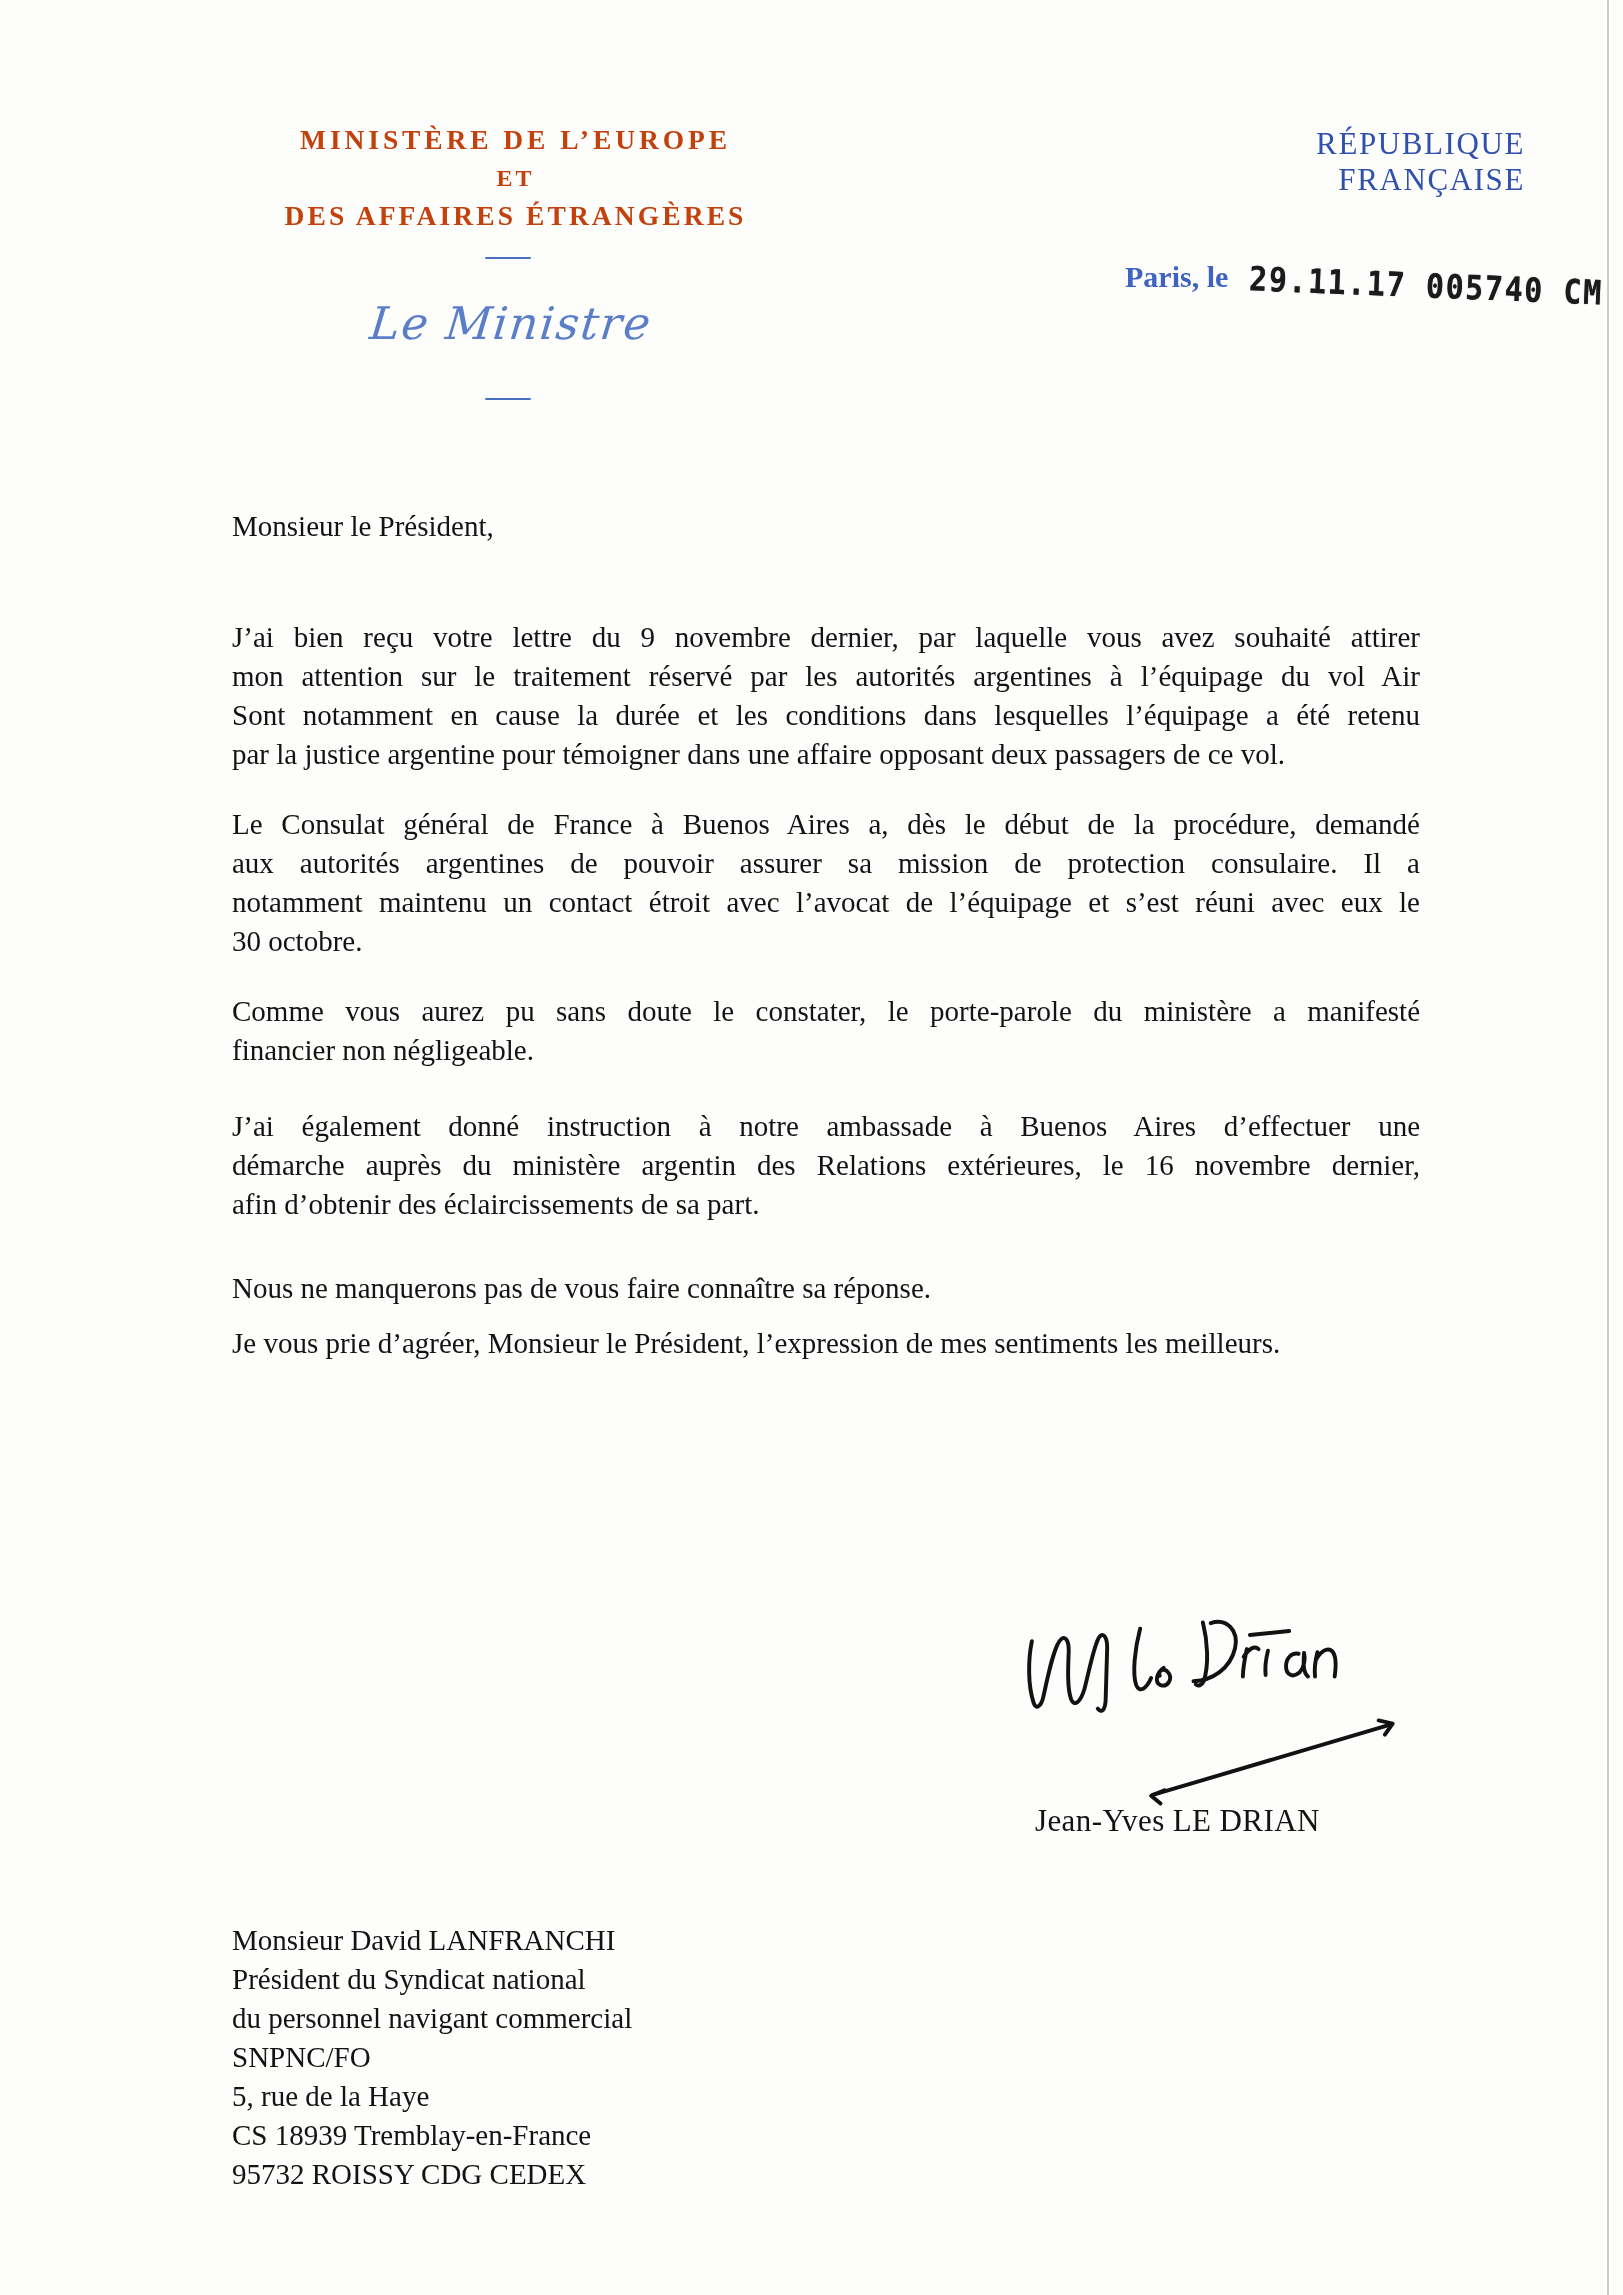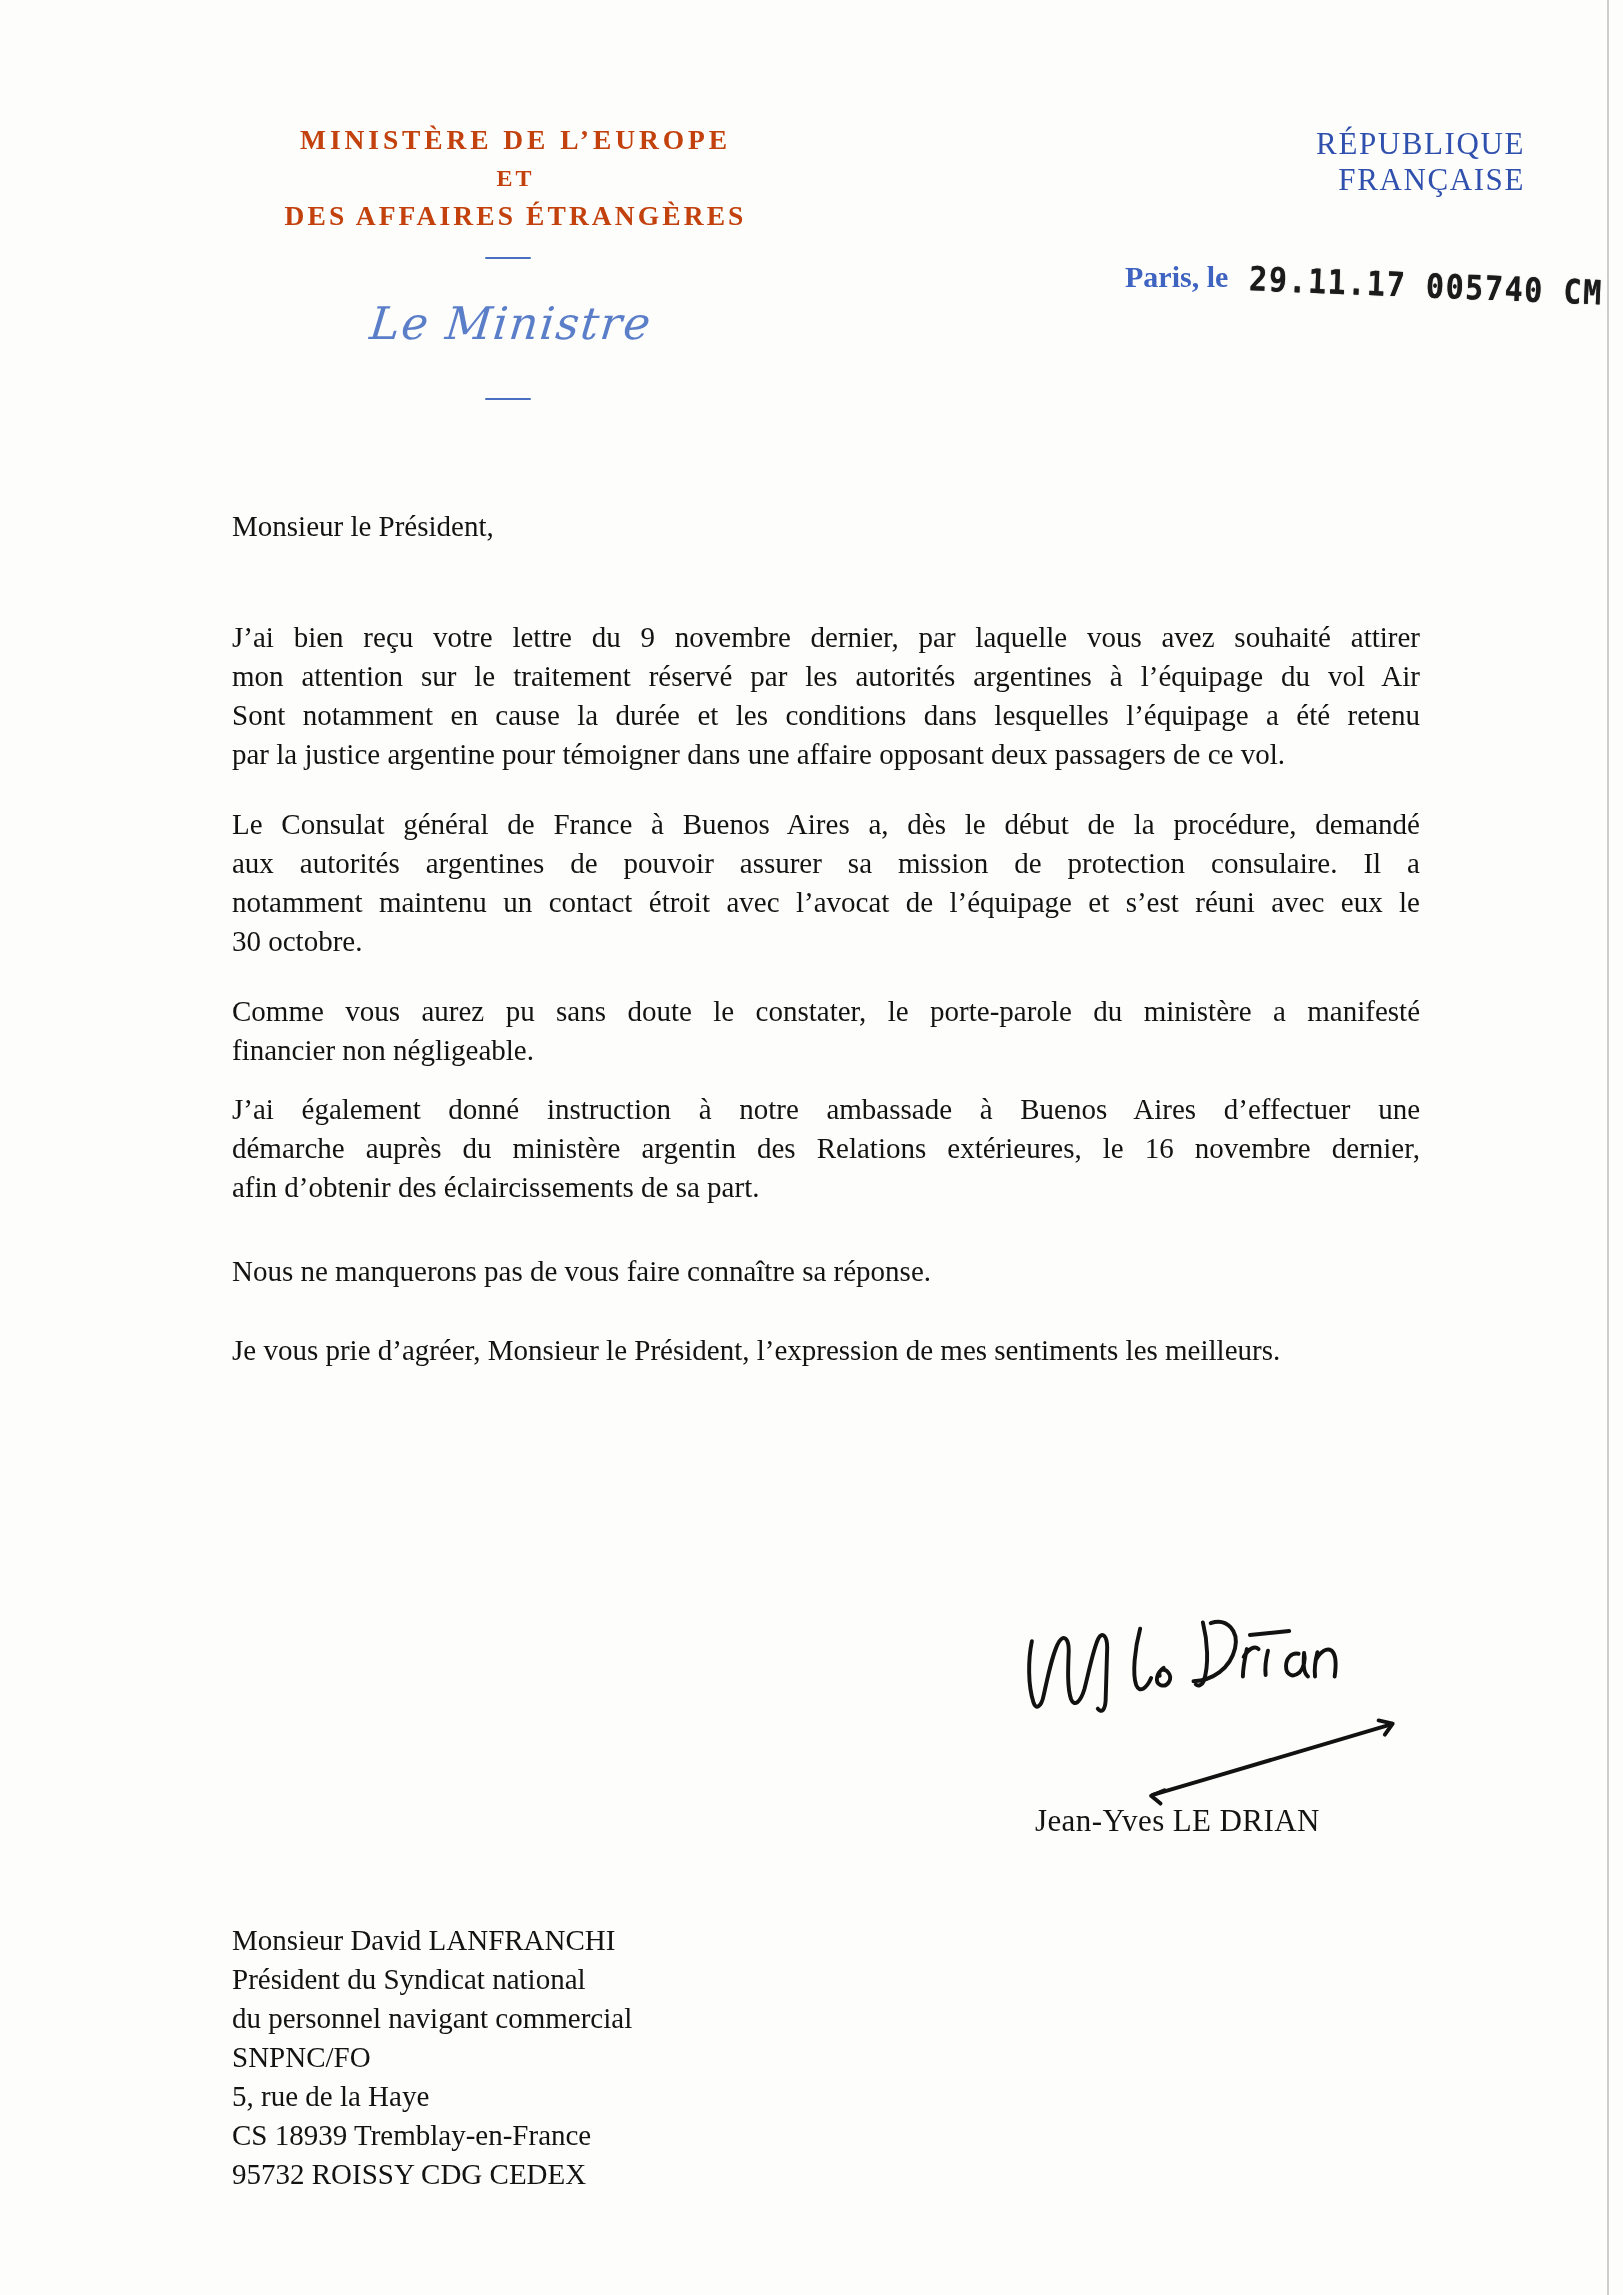--- a/index.html
+++ b/index.html
@@ -65,23 +65,23 @@
   }
   .salutation{white-space:nowrap;}
   .pline{
     white-space:nowrap;
     text-align:justify;
     text-align-last:justify;
   }
   .pline.last{text-align-last:left;}
   .para{margin-top:31px;}
   .para:nth-child(1){margin-top:72px;}
-  .para:nth-child(4){margin-top:20px;}
+  .para:nth-child(4){margin-top:37px;}
   .para:nth-child(5){margin-top:45px;}
-  .para:nth-child(6){margin-top:40px;}
+  .para:nth-child(6){margin-top:16px;}
   
   .signature{
     position:absolute;left:997px;top:1602px;width:440px;height:251px;
   }
   .closing-name{
     position:absolute;left:1035px;top:1803px;
     font-size:31px;letter-spacing:0.4px;white-space:nowrap;
   }
   
   .recipient{

